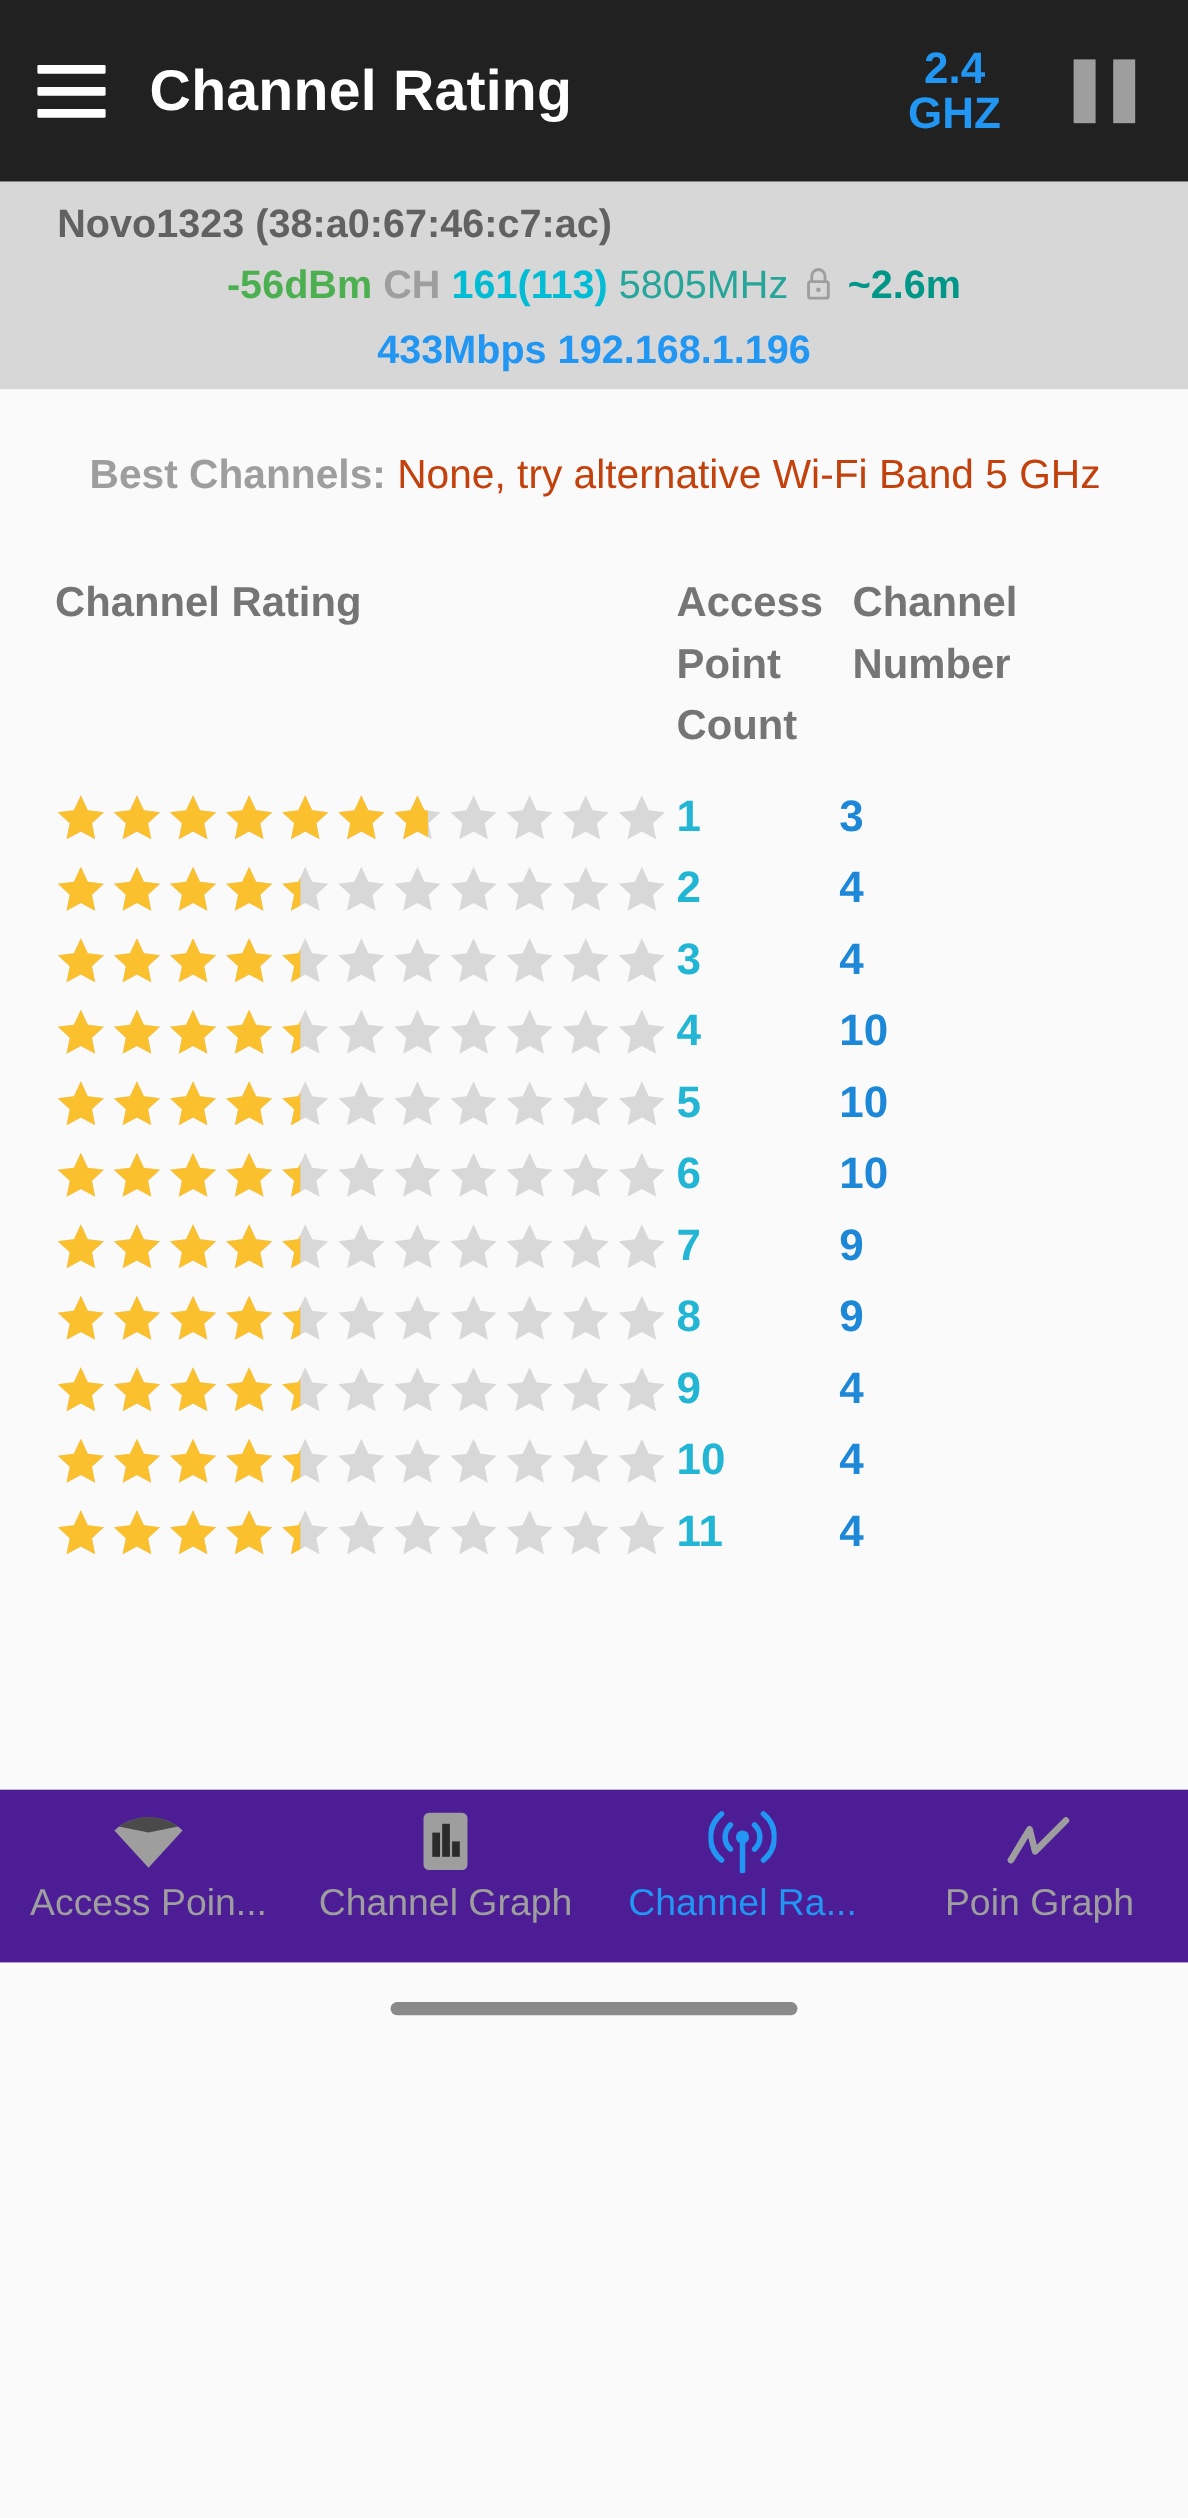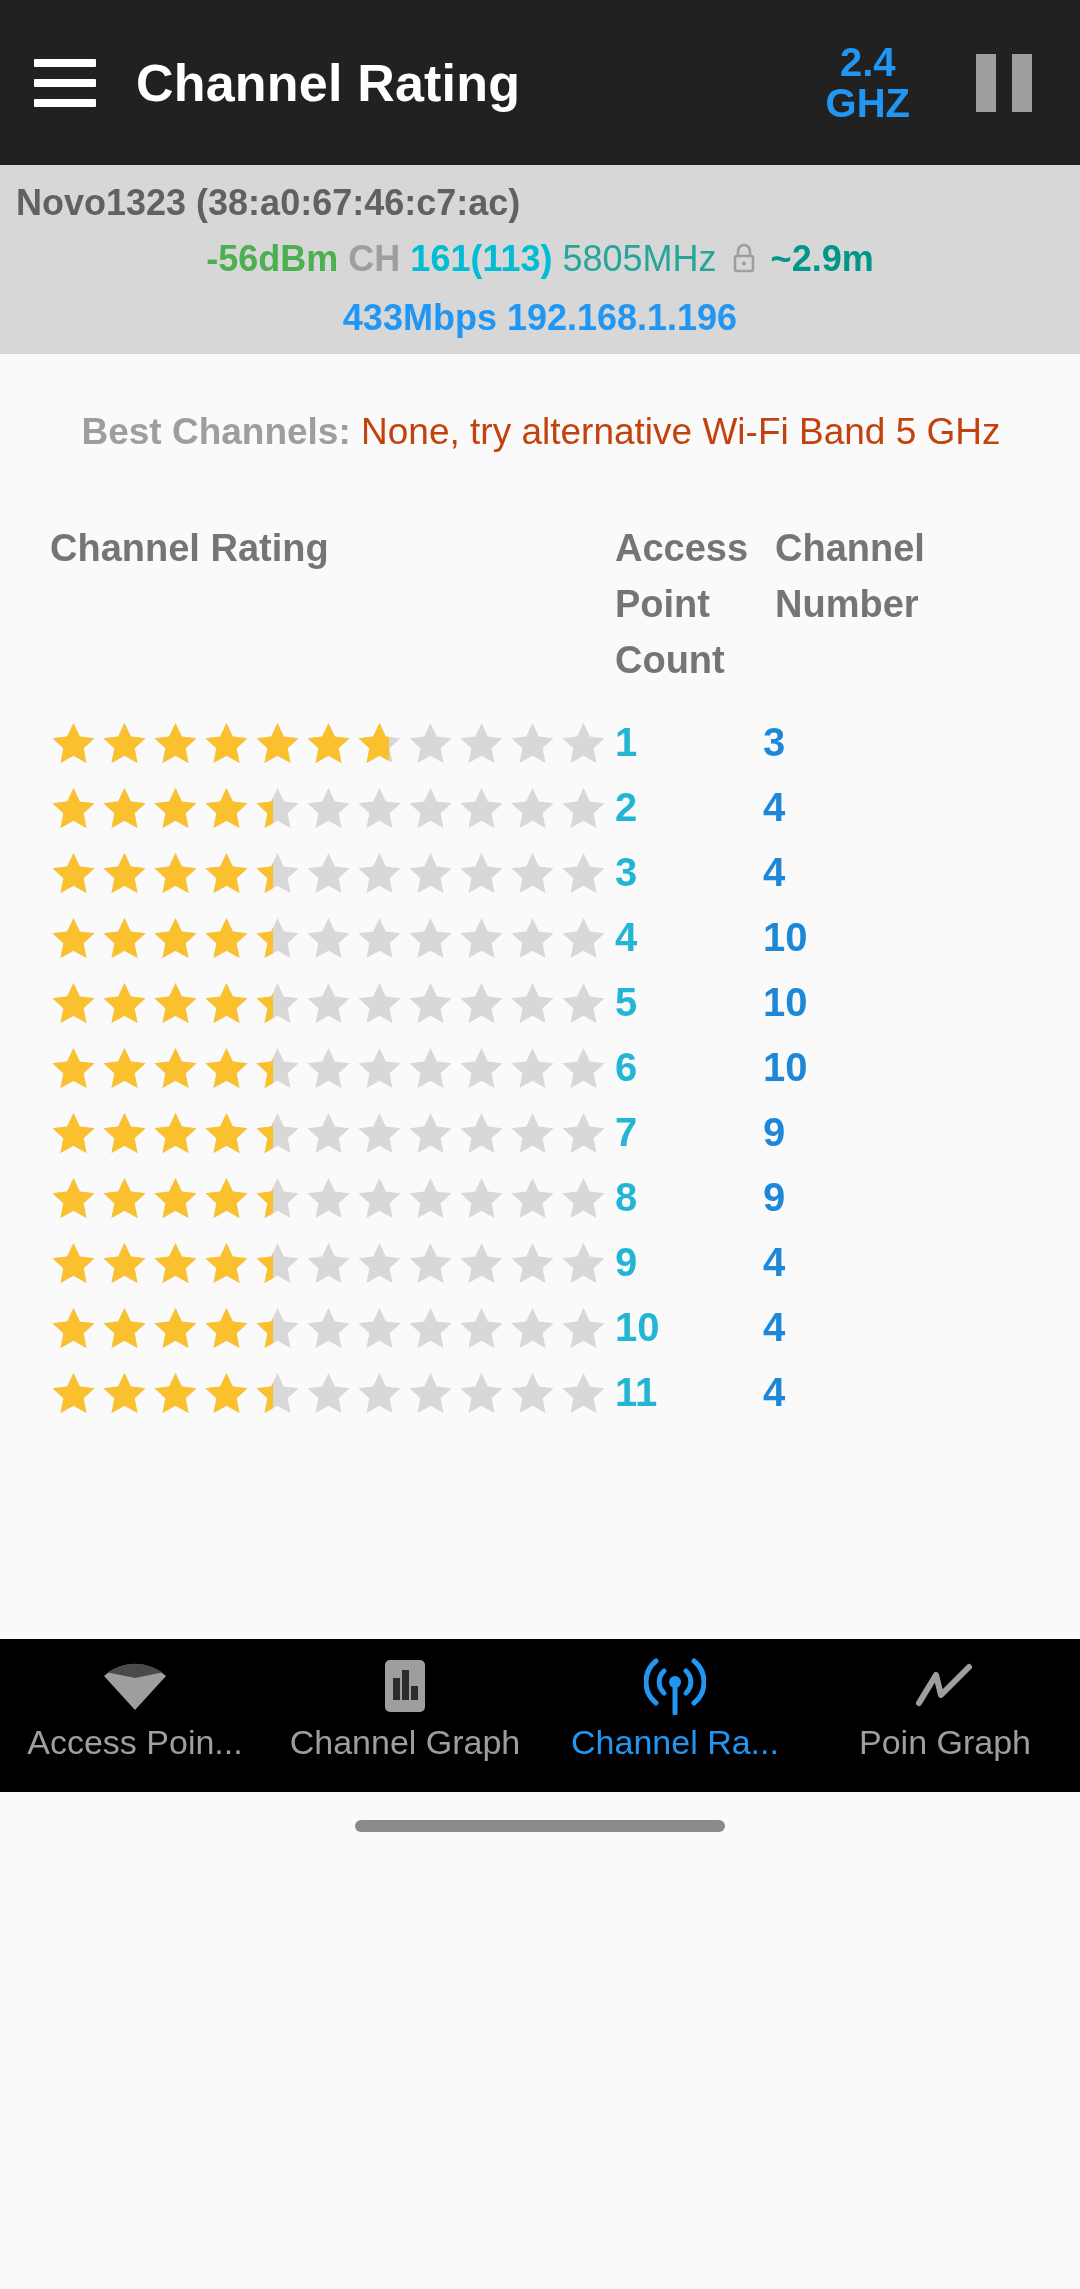--- a/index.html
+++ b/index.html
@@ -25,21 +25,21 @@
   }
   .pause-btn { width: 56px; height: 58px; display: flex; justify-content: space-between; cursor: pointer; margin-right: 14px; }
   .pause-btn i { display: block; width: 20px; height: 58px; background: #9e9e9e; }
 
   
   .infobar {
     background: #d7d7d7; flex: 0 0 155px; padding: 10px 0 8px 0;
     display: flex; flex-direction: column; align-items: center; justify-content: center;
   }
   .info-line { font-size: 36px; line-height: 56px; white-space: nowrap; }
-  .info-ssid { color: #616161; font-weight: bold; align-self: flex-start; padding-left: 16px; }
+  .info-ssid { color: #616161; font-weight: bold; align-self: flex-start; padding-left: 52px; }
   .t-dbm { color: #4caf50; font-weight: bold; }
   .t-ch { color: #9e9e9e; font-weight: bold; }
   .t-chnum { color: #00bcd4; font-weight: bold; }
   .t-freq { color: #26a69a; }
   .t-dist { color: #009688; font-weight: bold; }
   .t-speed { color: #2196f3; font-weight: bold; }
   .lock-ico { display: inline-block; vertical-align: -3px; margin: 0 4px; }
 
   
   .content { flex: 1 1 auto; background: #fafafa; padding: 0 0 0 0; position: relative; }
@@ -60,22 +60,22 @@
   .row { display: flex; align-items: center; height: 65px; padding: 0 0 0 50px; }
   .stars { width: 565px; display: flex; align-items: center; }
   .star { position: relative; width: 47px; height: 46px; margin-right: 4px; flex: 0 0 47px; }
   .star svg { position: absolute; left: 0; top: 0; width: 47px; height: 46px; }
   .star .clipwrap { position: absolute; left: 0; top: 0; height: 46px; overflow: hidden; }
   .cell-chan { width: 148px; color: #23b6d4; font-size: 40px; font-weight: bold; }
   .cell-apc { width: 160px; color: #1e88d8; font-size: 40px; font-weight: bold; }
 
   
   .bottomnav {
-    position: absolute; left: 0; bottom: 64px; width: 1080px; height: 157px;
-    background: #000000; display: flex; align-items: flex-start;
+    position: absolute; left: 0; bottom: 76px; width: 1080px; height: 157px;
+    background: #4c1d95; display: flex; align-items: flex-start;
   }
   .navitem { flex: 1 1 25%; display: flex; flex-direction: column; align-items: center; padding-top: 18px; cursor: pointer; }
   .navicon { height: 58px; display: flex; align-items: center; justify-content: center; }
   .navlabel { font-size: 34px; color: #9e9e9e; margin-top: 8px; white-space: nowrap; }
   .navitem.active .navlabel { color: #2196f3; }
 
   .gesturebar { position: absolute; left: 0; bottom: 0; width: 1080px; height: 68px; background: #fafafa; display: flex; align-items: center; justify-content: center; }
   .gesturebar i { display: block; width: 370px; height: 12px; border-radius: 6px; background: #8a8a8a; }
 </style>
 </head>
@@ -105,21 +105,21 @@
       <span class="t-ch">CH</span>
       <span class="t-chnum">161(113)</span>
       <span class="t-freq">5805MHz</span>
       <span class="lock-ico">
         <svg width="26" height="32" viewBox="0 0 26 32">
           <path d="M7 14 V9 a6 6 0 0 1 12 0 v5" fill="none" stroke="#9e9e9e" stroke-width="2.6"></path>
           <rect x="4" y="14" width="18" height="15" rx="2" fill="none" stroke="#9e9e9e" stroke-width="2.6"></rect>
           <circle cx="13" cy="21.5" r="2.1" fill="#9e9e9e"></circle>
         </svg>
       </span>
-      <span class="t-dist">~2.9m</span>
+      <span class="t-dist">~2.6m</span>
     </div>
     <div class="info-line">
       <span class="t-speed">433Mbps</span>
       <span class="t-speed">192.168.1.196</span>
     </div>
   </div>
 
   <div class="content">
 
     <div class="best-channels">

